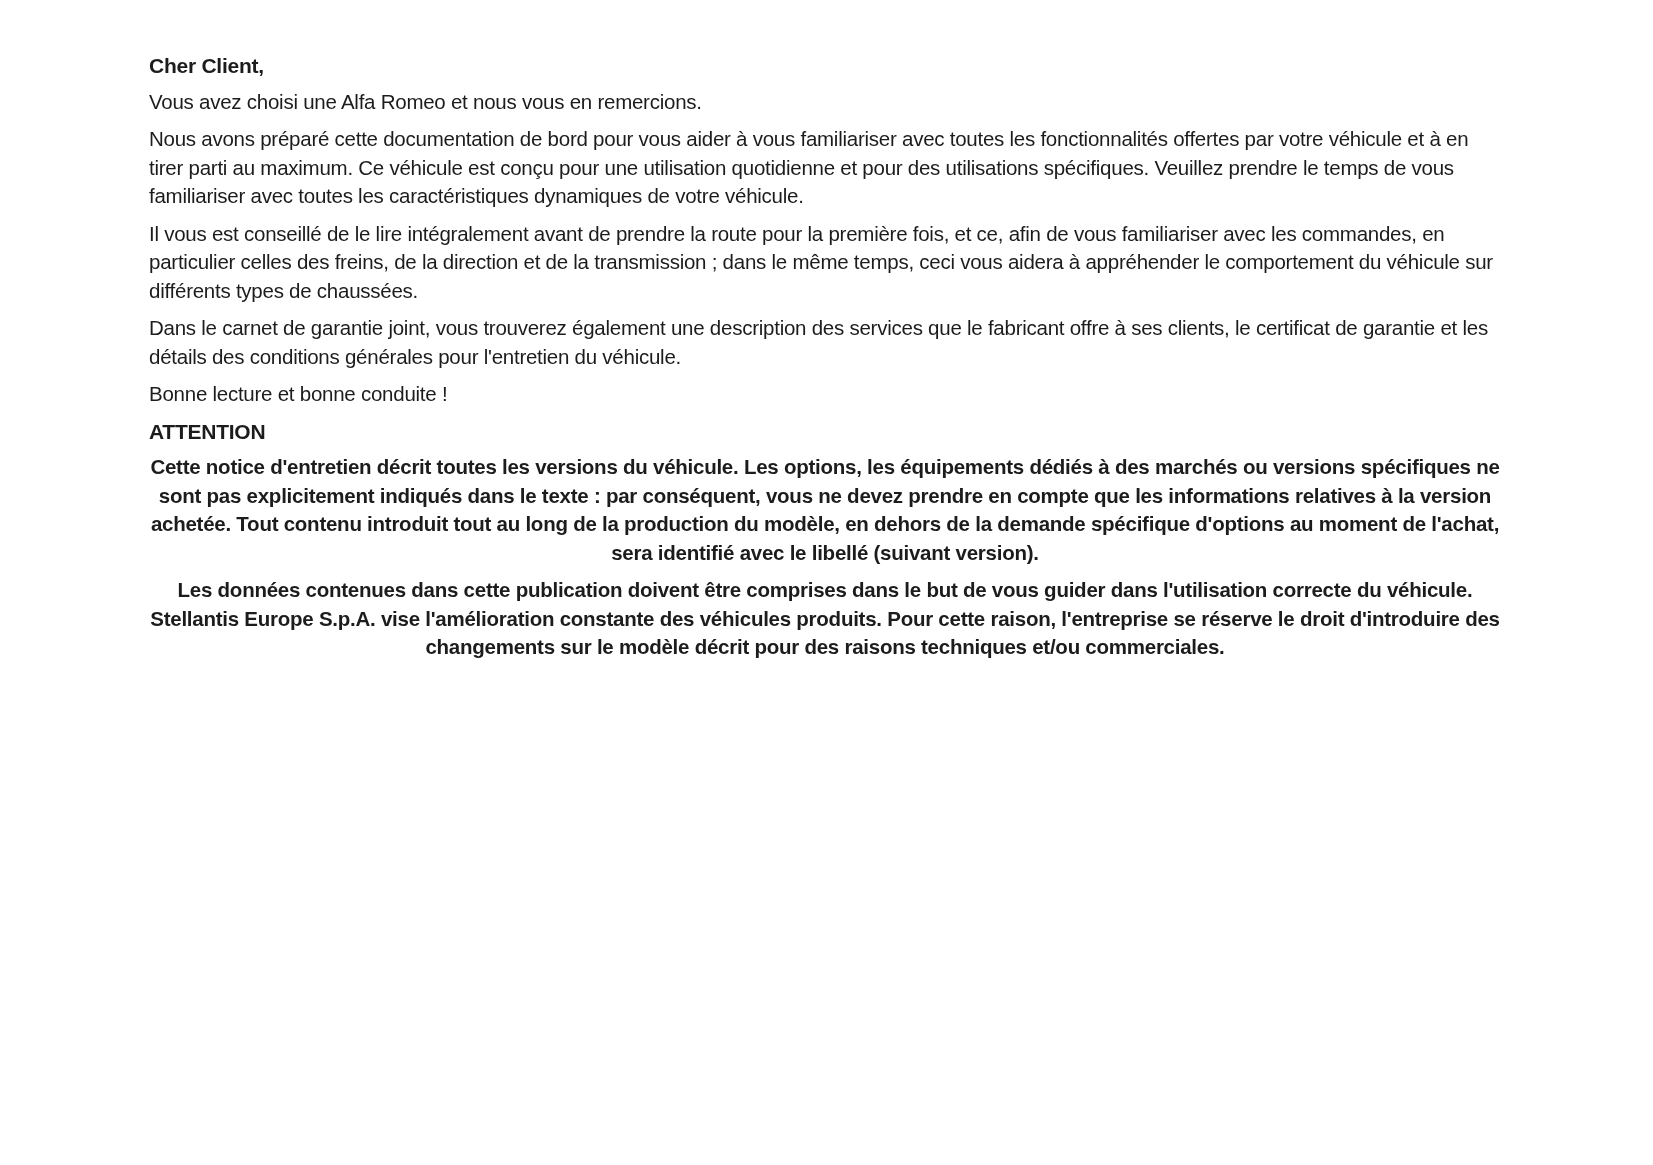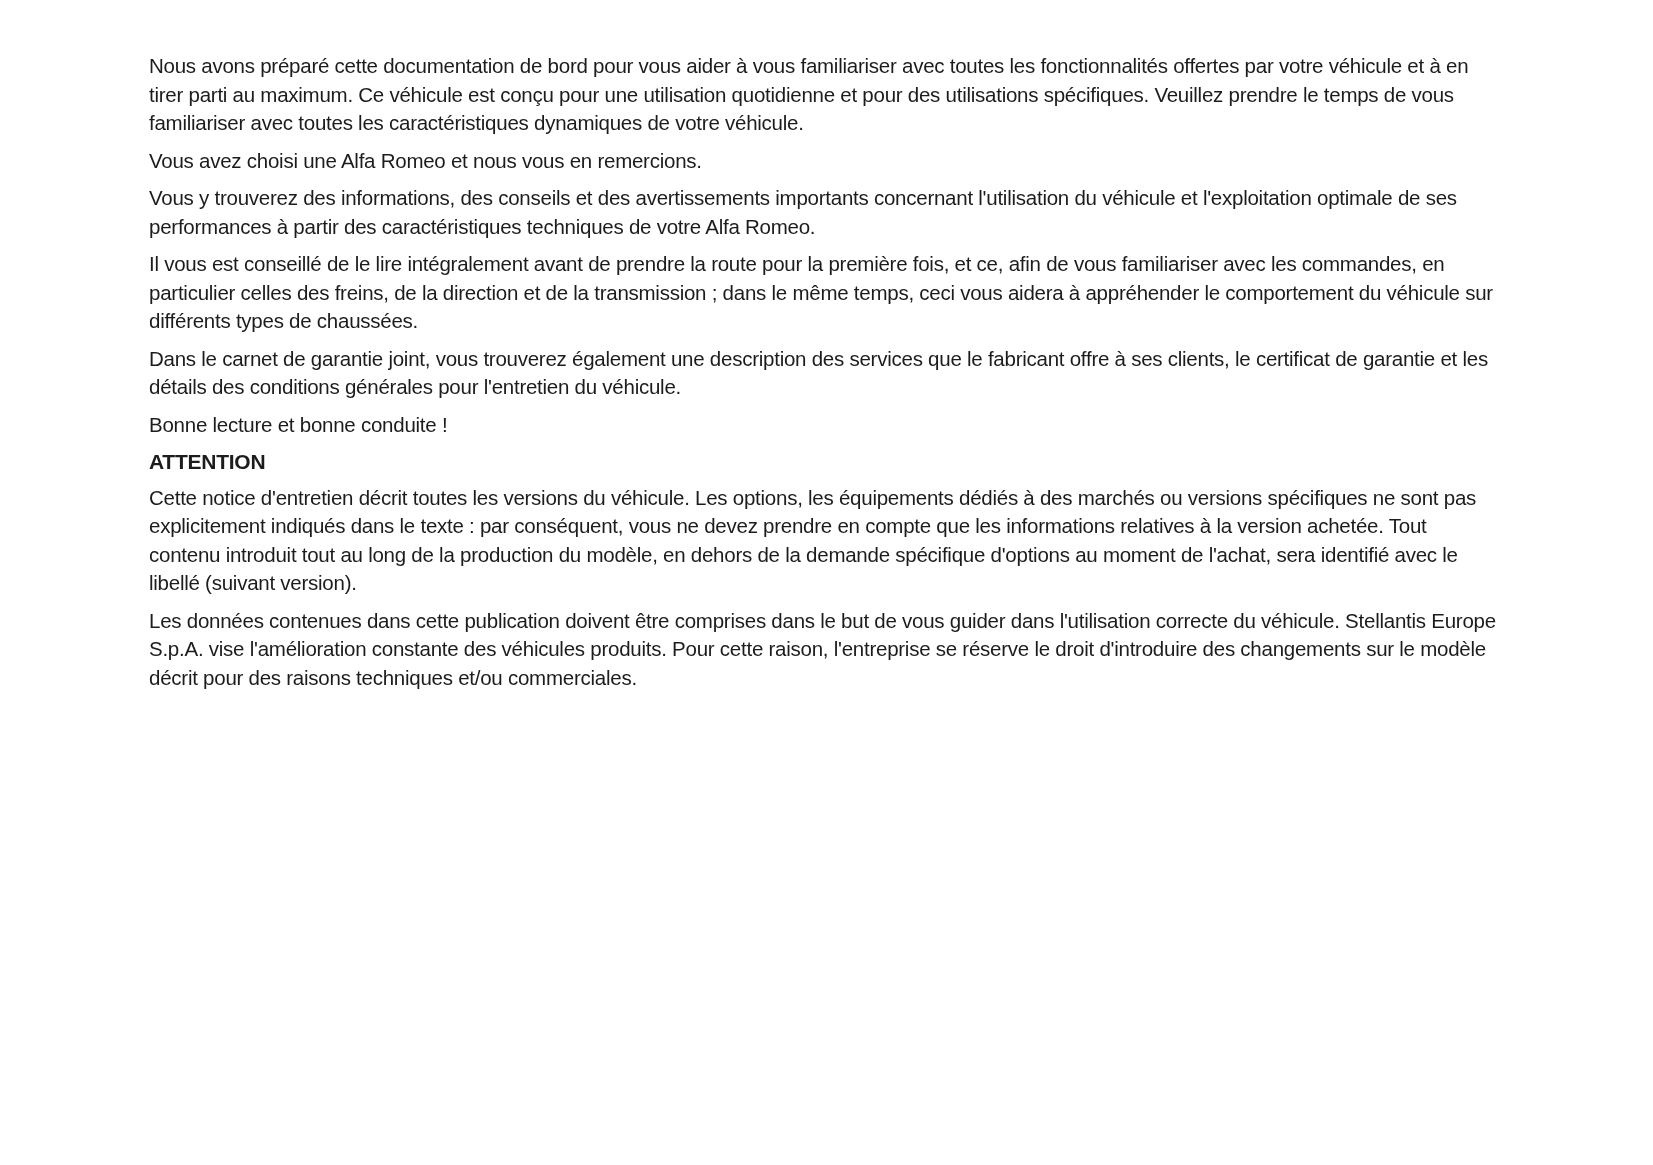--- a/index.html
+++ b/index.html
@@ -33,38 +33,39 @@
     line-height: 28.5px;
     letter-spacing: -0.25px;
     font-weight: 400;
   }
   .content h2 {
     font-size: 21px;
     font-weight: 700;
     margin-bottom: 7px;
   }
   .content p.bold {
-    font-weight: 400;
+    font-weight: 700;
+    text-align: center;
   }
   .content h2.attention {
     margin-top: 2px;
   }
 </style>
 </head>
 <body>
 
 <div class="page">
   <div class="content">
 
+    <h2>Cher Client,</h2>
+
+    <p>Vous avez choisi une Alfa Romeo et nous vous en remercions.</p>
 
     <p>Nous avons préparé cette documentation de bord pour vous aider à vous familiariser avec toutes les fonctionnalités offertes par votre véhicule et à en tirer parti au maximum. Ce véhicule est conçu pour une utilisation quotidienne et pour des utilisations spécifiques. Veuillez prendre le temps de vous familiariser avec toutes les caractéristiques dynamiques de votre véhicule.</p>
 
-    <p>Vous avez choisi une Alfa Romeo et nous vous en remercions.</p>
-
-    <p>Vous y trouverez des informations, des conseils et des avertissements importants concernant l'utilisation du véhicule et l'exploitation optimale de ses performances à partir des caractéristiques techniques de votre Alfa Romeo.</p>
 
     <p>Il vous est conseillé de le lire intégralement avant de prendre la route pour la première fois, et ce, afin de vous familiariser avec les commandes, en particulier celles des freins, de la direction et de la transmission ; dans le même temps, ceci vous aidera à appréhender le comportement du véhicule sur différents types de chaussées.</p>
 
 
     <p>Dans le carnet de garantie joint, vous trouverez également une description des services que le fabricant offre à ses clients, le certificat de garantie et les détails des conditions générales pour l'entretien du véhicule.</p>
 
 
     <p>Bonne lecture et bonne conduite !</p>
 
     <h2 class="attention">ATTENTION</h2>

